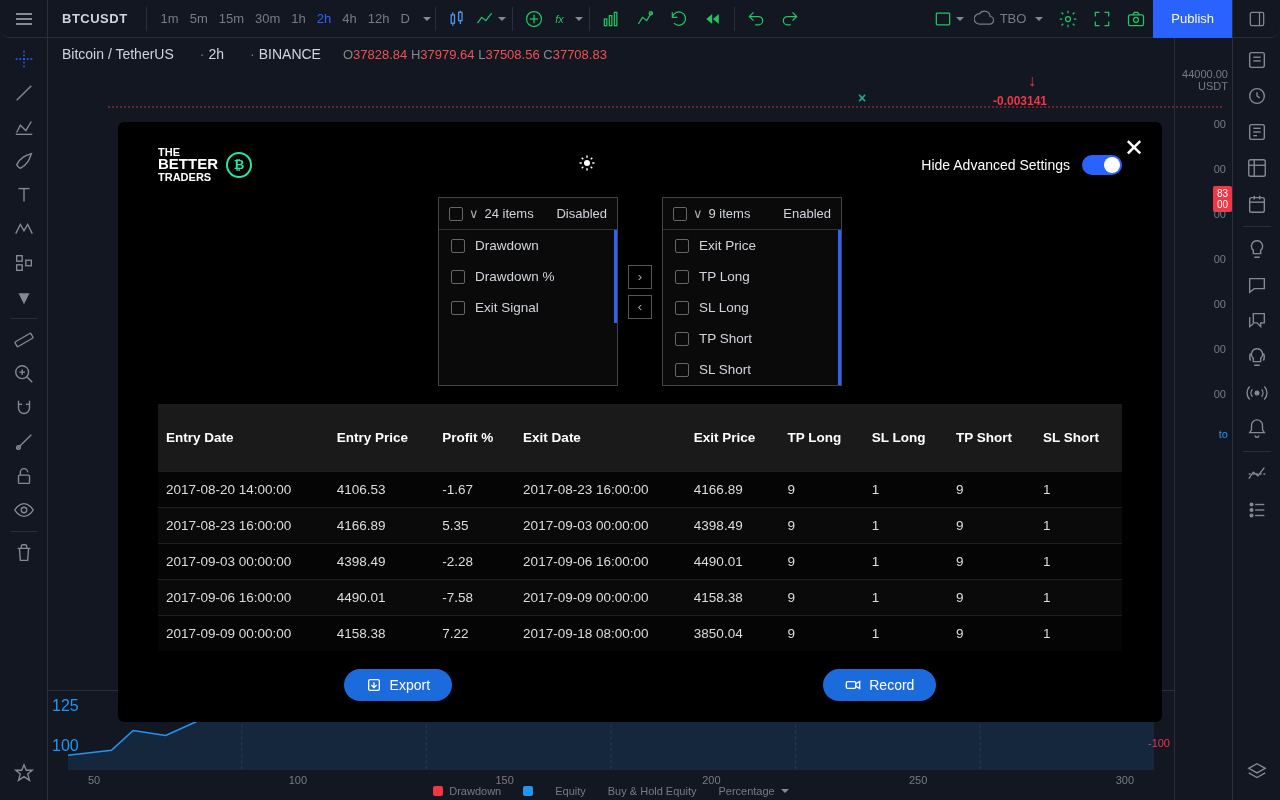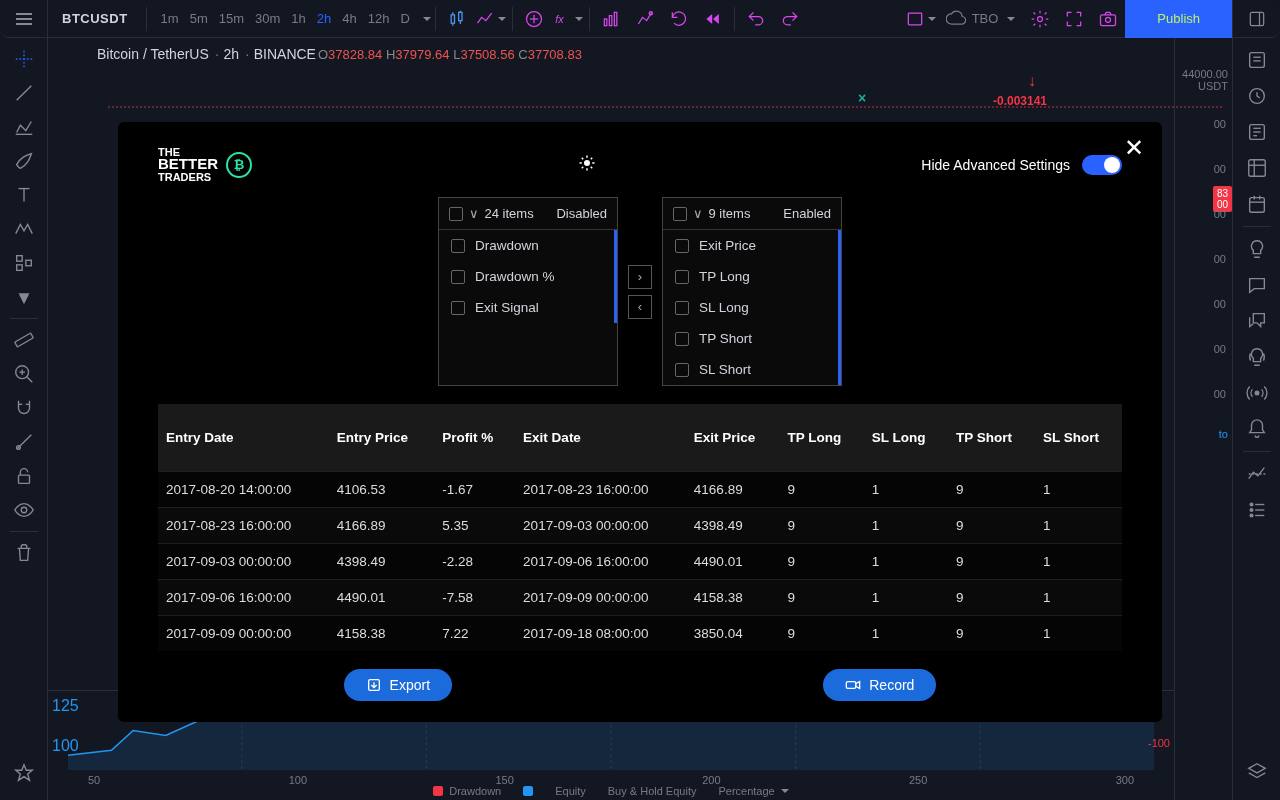--- a/index.html
+++ b/index.html
@@ -20,41 +20,41 @@
   
   
   .topbar { grid-column:1/4; display:flex; align-items:center; border-bottom:1px solid var(--border); background:var(--bg-0); height:38px;border-radius:9px;}
   .burger { width:48px; height:38px; display:flex; align-items:center; justify-content:center; border-right:1px solid var(--border); color:#868993;}
   .burger-lines { width:16px; height:12px; display:flex; flex-direction:column; justify-content:space-between;}
   .burger-lines span { height:2px; background:#868993; display:block;}
   .symbol { padding:0 14px; font-weight:600; letter-spacing:.5px; color:var(--text);}
   .tfgroup { display:flex; gap:11px; padding:0 10px; color:var(--text-dim); align-items:center;}
   .tfgroup span[data-active="true"] { color:var(--blue);}
   .vsep { width:1px; height:24px; background:var(--border); margin:0 4px;}
-  .ticon { width:34px; height:22px; display:flex; align-items:center; justify-content:center; color:#d946ef; position:relative;}
+  .ticon { width:34px; height:22px; display:flex; align-items:center; justify-content:center; color:#22c55e; position:relative;}
   .ticon svg { width:20px; height:20px; }
   .flex-spacer { flex:1; }
   .tbo { display:flex; align-items:center; gap:6px; padding:0 8px; color:var(--text-dim);}
-  .publish { background:var(--blue); color:#bef264; height:38px; padding:0 32px; display:flex; align-items:center; font-weight:500;}
+  .publish { background:var(--blue); color:#fef9c3; height:38px; padding:0 18px; display:flex; align-items:center; font-weight:500;}
   
   
   .leftbar { grid-column:1; grid-row:2; border-right:1px solid var(--border); display:flex; flex-direction:column; align-items:center; padding-top:4px; background:var(--bg-0);}
   .ltool { width:48px; height:34px; display:flex; align-items:center; justify-content:center; color:#868993;}
   .ltool svg { width:22px; height:22px;}
   .lsep { width:28px; height:1px; background:var(--border); margin:4px 0;}
   
   
   .rightbar { grid-column:3; grid-row:2; border-left:1px solid var(--border); display:flex; flex-direction:column; align-items:center; padding-top:4px; background:var(--bg-0);}
   .rtool { width:48px; height:36px; display:flex; align-items:center; justify-content:center; color:#868993;}
   .rtool svg { width:22px; height:22px;}
   .rsep { width:28px; height:1px; background:var(--border); margin:4px 0;}
   
   
   .main { grid-column:2; grid-row:2; position:relative; background:var(--bg-0);}
-  .legend { position:absolute; top:8px; left:14px; color:var(--text); font-size:14px; display:flex; gap:2px; align-items:center;margin-left:35px;}
+  .legend { position:absolute; top:8px; left:14px; color:var(--text); font-size:14px; display:flex; gap:22px; align-items:center;}
   .legend .s1 { font-weight:500;}
   .legend .dot::before{content:"·"; margin:0 4px; color:var(--text-dim);}
   .ohlc { font-size:13px;} .or{color:var(--red);}
   
   .floatmark-x { position:absolute; top:52px; left:810px; color:#22ab94; font-size:14px; font-weight:bold;}
   .floatmark-arrow { position:absolute; top:34px; left:980px; color:#f23645; font-size:16px;}
   .floatmark-num { position:absolute; top:56px; left:945px; color:#f23645; font-size:12px;font-weight:bold;}
   .dotted-line { position:absolute; top:68px; left:60px; right:10px; border-top:2px dotted #f2364566;}
   
   .pricecol { position:absolute; right:0; top:0; bottom:0; width:58px; border-left:1px solid var(--border); font-size:11px; color:var(--text-dim);}

